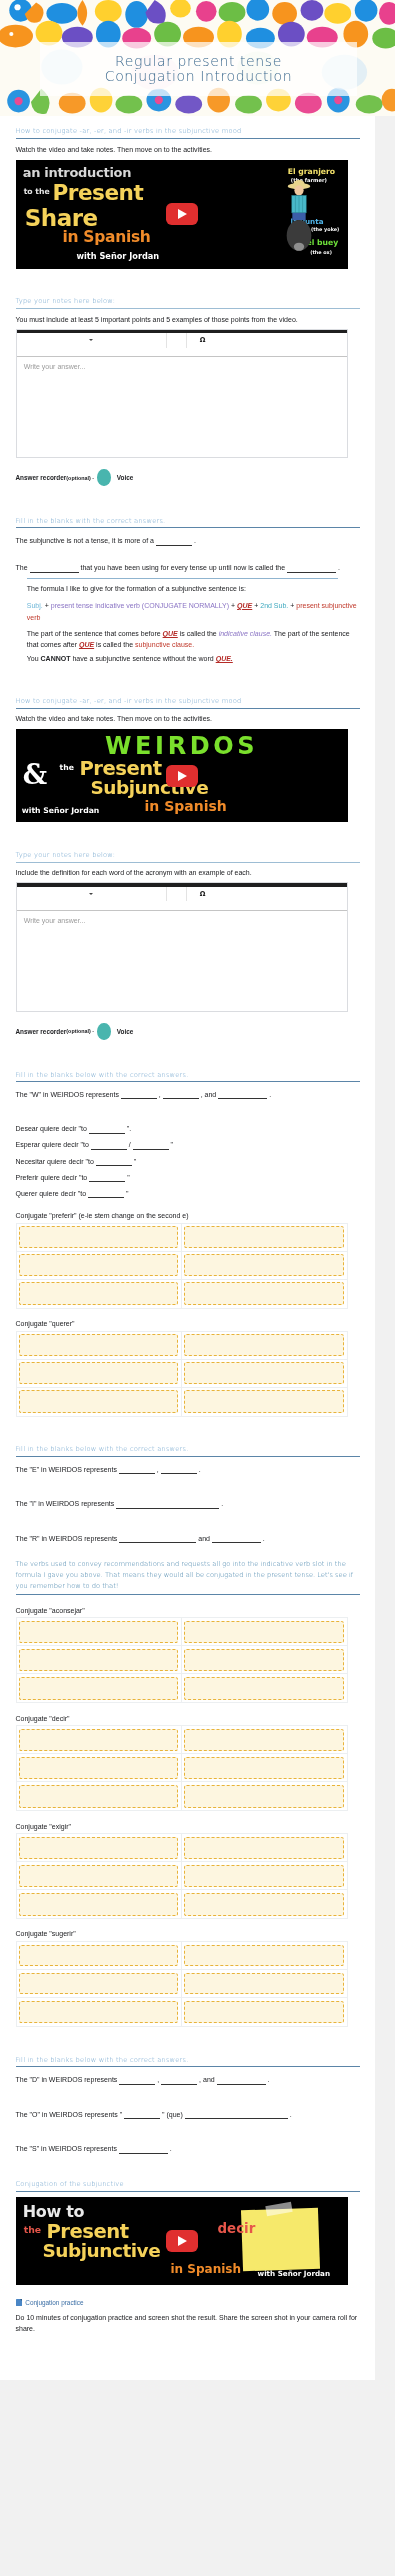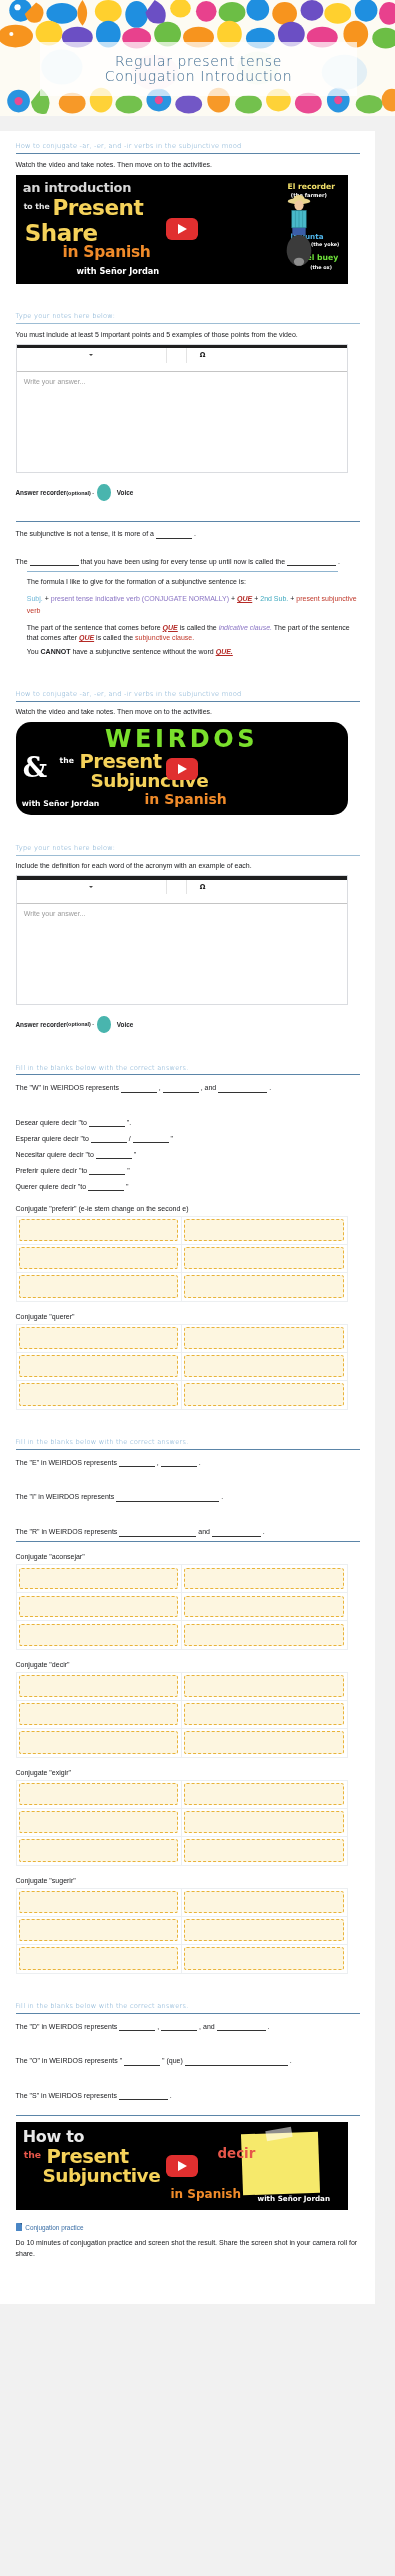--- a/index.html
+++ b/index.html
@@ -34,21 +34,21 @@
     font-family:"DejaVu Sans", sans-serif;
     font-weight:300;
     font-size:14px;
     letter-spacing:0.6px;
     color:#3d6a8f;
   }
 
   
   .card{
     width: 375px;
-    margin: 15px auto;
+    margin: 0 auto;
     background:#fff;
     padding: 0 0 17px 0;
   }
   .inner{ padding: 0 15.5px; }
 
   .sec-head{
     font-family:"DejaVu Sans", sans-serif;
     font-weight:300;
     font-size:6.7px;
     color:#6fa3cc;
@@ -71,21 +71,21 @@
 
   
   .video{
     position:relative;
     width:332px;
     background:#000;
     margin: 4.1px 0 0 0;
     overflow:hidden;
   }
   .video.v1{ height:109px; }
-  .video.v2{ height:93px;border-radius:15px; }
+  .video.v2{ height:93px; }
   .video.v3{ height:88px; }
   .play-btn{
     position:absolute;
     left:50%; top:50%;
     transform:translate(-50%,-50%);
     width:32px; height:22px;
     background:#e02f2f;
     border-radius:5.7px;
     display:flex; align-items:center; justify-content:center;
     box-shadow:0 0 0 0 rgba(0,0,0,.2);
@@ -376,21 +376,21 @@
     <hr class="sec-rule">
     <p class="body-text">Watch the video and take notes.  Then move on to the activities.</p>
 
     <div class="video v1">
       <div class="v1-l1">an introduction</div>
       <div class="v1-l2">to the</div>
       <div class="v1-l3">Present</div>
       <div class="v1-l4">Share</div>
       <div class="v1-l5">in Spanish</div>
       <div class="v1-l6">with Señor Jordan</div>
-      <div class="v1-t1">El recorder</div>
+      <div class="v1-t1">El granjero</div>
       <div class="v1-t2">(the farmer)</div>
       <div class="v1-t3">la yunta</div>
       <div class="v1-t4">(the yoke)</div>
       <div class="v1-t5">el buey</div>
       <div class="v1-t6">(the ox)</div>
       <svg class="farmer" viewBox="0 0 58 150">
         <ellipse cx="29" cy="14" rx="22" ry="6" fill="#e8d48c"></ellipse>
         <ellipse cx="29" cy="10" rx="11" ry="8" fill="#e8d48c"></ellipse>
         <ellipse cx="29" cy="22" rx="9" ry="10" fill="#f0c9a0"></ellipse>
         <rect x="15" y="32" width="28" height="34" fill="#49b9c9"></rect>
@@ -429,20 +429,21 @@
 
     <div class="rec-row">
       <span class="rec-label">Answer recorder</span>
       <span class="rec-optional">(optional) -</span>
       <span class="rec-circle"></span>
       <span class="rec-voice">Voice</span>
     </div>
 
     <div class="gap-lg"></div>
 
+    <div class="sec-head">Fill in the blanks with the correct answers.</div>
     <hr class="sec-rule">
     <div class="q-line">
       <span>The subjunctive is not a tense, it is more of a</span>
       <span class="blank b-md"></span>
       <span>.</span>
     </div>
 
     <div class="gap-md"></div>
 
     <div class="q-line">
@@ -642,20 +643,21 @@
     <div class="gap-lg"></div>
 
     <div class="q-line">
       <span>The "R" in WEIRDOS represents</span>
       <span class="blank b-xl"></span>
       <span>and</span>
       <span class="blank b-lg"></span>
       <span>.</span>
     </div>
 
+    <div class="hand-para">The verbs used to convey recommendations and requests all go into the indicative verb slot in the formula I gave you above. That means they would all be conjugated in the present tense. Let's see if you remember how to do that!</div>
     <hr class="sec-rule">
 
     <div class="conj-label">Conjugate "aconsejar"</div>
     <div class="conj-grid">
       <div class="conj-cell">
             <div class="conj-drop"></div>
           </div>
       <div class="conj-cell">
             <div class="conj-drop"></div>
           </div>
@@ -766,20 +768,21 @@
     <div class="gap-lg"></div>
 
     <div class="q-line">
       <span>The "S" in WEIRDOS represents</span>
       <span class="blank b-lg"></span>
       <span>.</span>
     </div>
 
     <div class="gap-md"></div>
 
+    <div class="sec-head">Conjugation of the subjunctive</div>
     <hr class="sec-rule">
 
     <div class="video v3">
       <div class="v3-howto">How to</div>
       <div class="v3-the">the</div>
       <div class="v3-present">Present</div>
       <div class="v3-subj">Subjunctive</div>
       <div class="sticky"></div>
       <div class="sticky-tape"></div>
       <div class="v3-form">decir</div>

